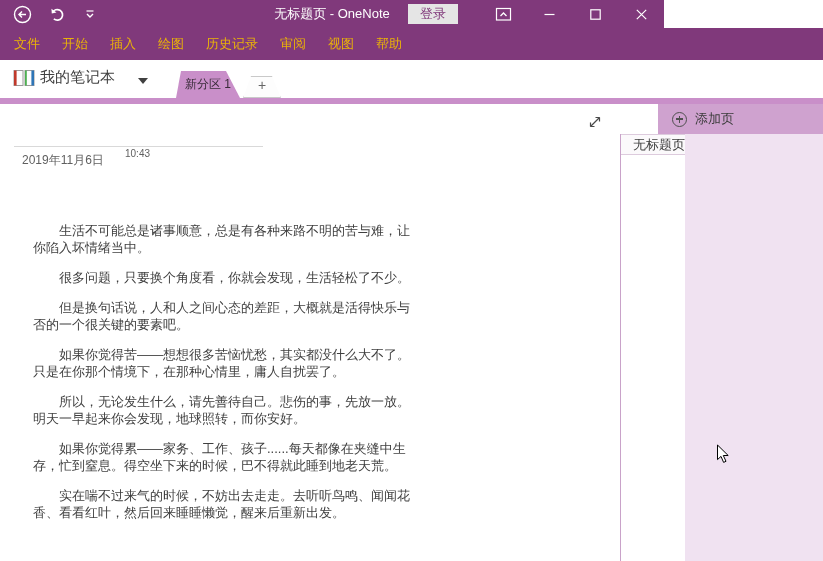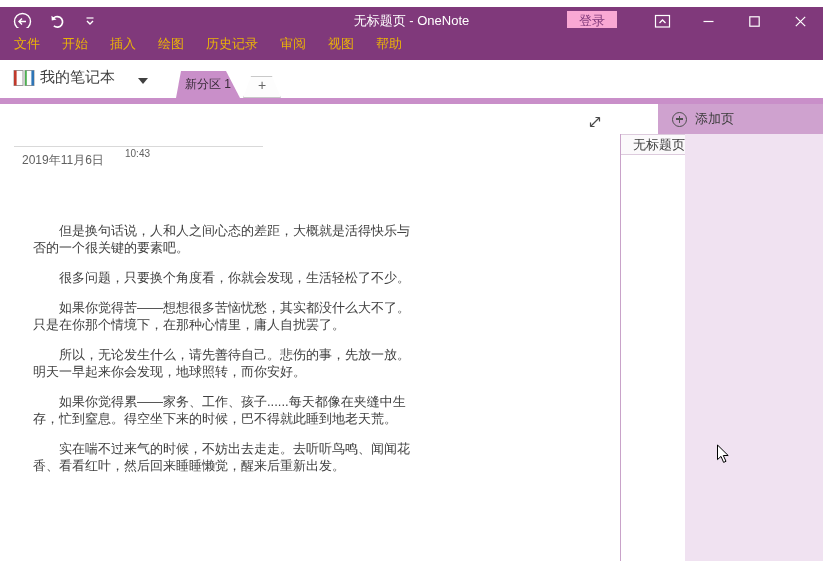--- a/index.html
+++ b/index.html
@@ -1,26 +1,26 @@
 <!DOCTYPE html>
 <html><head>
 <meta charset="utf-8">
 <style>
   * { margin:0; padding:0; box-sizing:border-box; }
   html,body { width:823px; height:561px; }
   body { font-family:"Liberation Sans","DejaVu Sans",sans-serif; overflow:hidden; }
   #app { position:relative; width:823px; height:561px; background:#fff; overflow:hidden; }
 
   
-  .titlebar { position:absolute; left:0; top:7px; width:823px; height:28px; background:#80397b; display:flex; align-items:center; }
+  .titlebar { position:absolute; left:0; top:0; width:664px; height:28px; background:#80397b; display:flex; align-items:center; }
   .tb-left { display:flex; align-items:center; gap:14px; padding-left:12px; }
   .tb-icon { display:flex; align-items:center; justify-content:center; width:20px; height:20px; cursor:default; }
   .tb-title { position:absolute; left:0; right:0; top:0; height:28px; display:flex; align-items:center; justify-content:center; color:#fff; font-size:13px; pointer-events:none; }
   .tb-right { position:absolute; right:0; top:0; height:28px; display:flex; align-items:center; }
-  .signin-btn { background:#f9a8d4; color:#80397b; font-size:13px; height:20px; padding:0 12px; display:flex; align-items:center; border:none; margin-right:22px; }
+  .signin-btn { background:#e5e5e5; color:#80397b; font-size:13px; height:20px; padding:0 12px; display:flex; align-items:center; border:none; margin-right:22px; }
   .winctl { width:46px; height:28px; display:flex; align-items:center; justify-content:center; }
 
   
   .menubar { position:absolute; left:0; top:28px; width:823px; height:32px; background:#80397b; display:flex; align-items:center; padding-left:3px; }
   .menu-item { color:#eab308; font-size:13px; padding:0 11px; height:32px; display:flex; align-items:center; cursor:default; }
 
   
   .navbar { position:absolute; left:0; top:60px; width:823px; height:38px; background:#fff; }
   .nb-book { position:absolute; left:13px; top:9px; }
   .nb-label { position:absolute; left:40px; top:8px; font-size:15px; color:#404040; cursor:default; }
@@ -162,22 +162,23 @@
             <path d="M3.5 12.5 L12.5 3.5" stroke="#4a4a4a" stroke-width="1.2"></path>
             <path d="M3.5 12.5 l0 -4 M3.5 12.5 l4 0 M12.5 3.5 l-4 0 M12.5 3.5 l0 4" stroke="#4a4a4a" stroke-width="1.2" fill="none"></path>
           </svg>
       </div>
       <div class="title-rule"></div>
       <div class="date-row">
         <span class="page-date">2019年11月6日</span>
         <span class="page-time">10:43</span>
       </div>
       <div class="paras">
+          <p class="para">生活不可能总是诸事顺意，总是有各种来路不明的苦与难，让你陷入坏情绪当中。</p>
+          <p class="para">很多问题，只要换个角度看，你就会发现，生活轻松了不少。</p>
           <p class="para">但是换句话说，人和人之间心态的差距，大概就是活得快乐与否的一个很关键的要素吧。</p>
-          <p class="para">很多问题，只要换个角度看，你就会发现，生活轻松了不少。</p>
           <p class="para">如果你觉得苦——想想很多苦恼忧愁，其实都没什么大不了。只是在你那个情境下，在那种心情里，庸人自扰罢了。</p>
           <p class="para">所以，无论发生什么，请先善待自己。悲伤的事，先放一放。明天一早起来你会发现，地球照转，而你安好。</p>
           <p class="para">如果你觉得累——家务、工作、孩子......每天都像在夹缝中生存，忙到窒息。得空坐下来的时候，巴不得就此睡到地老天荒。</p>
           <p class="para">实在喘不过来气的时候，不妨出去走走。去听听鸟鸣、闻闻花香、看看红叶，然后回来睡睡懒觉，醒来后重新出发。</p>
         </div>
     </div>
 
     <div class="sidebar">
       <div class="addpage">
         <span class="plus-circle"></span>

